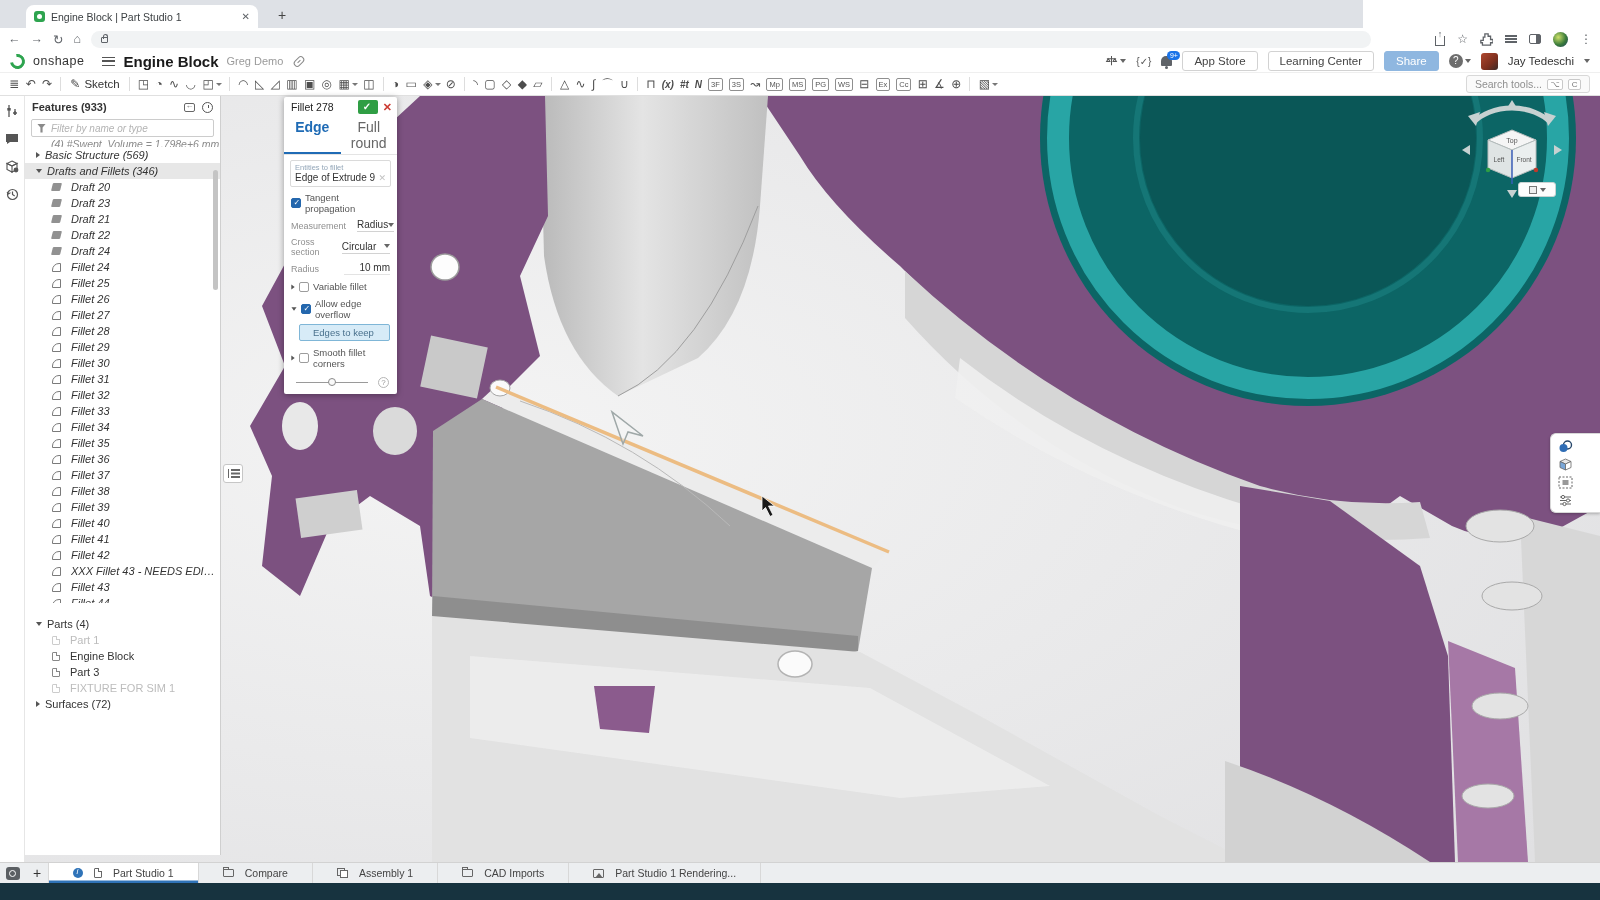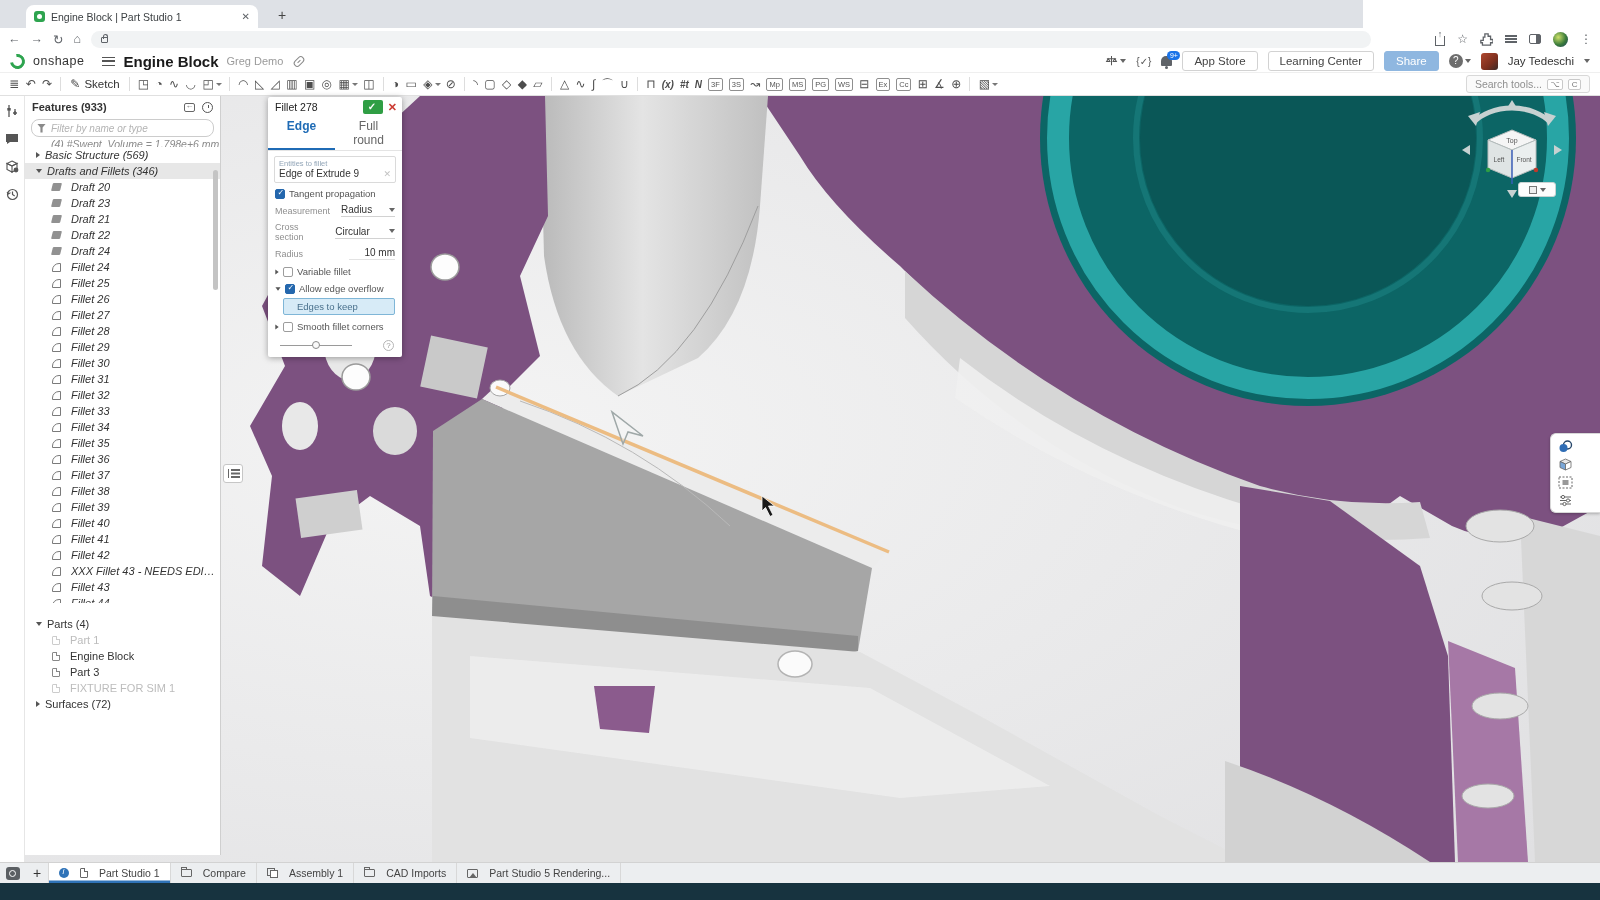--- a/index.html
+++ b/index.html
@@ -69,21 +69,21 @@
 
   
   .fpanel { position:absolute; left:25px; top:96px; width:196px; height:759px; background:#fff; border-right:1px solid #cfcfcf; z-index:3; font-size:11px; color:#333; }
   .fp-head { height:20px; display:flex; align-items:center; padding:2px 7px 0; }
   .fp-title { font-weight:bold; font-size:11px; }
   .fp-head-ics { margin-left:auto; display:flex; gap:7px; align-items:center; }
   .ic-collapse { width:11px; height:9px; border:1.2px solid #666; border-radius:2px; position:relative;}
   .ic-collapse::after{content:"←";position:absolute;left:0.5px;top:-3px;font-size:8px;color:#666;}
   .ic-clock { width:11px; height:11px; border:1.3px solid #555; border-radius:50%; position:relative;}
   .ic-clock::after{content:"";position:absolute;left:4.5px;top:2px;width:1.2px;height:3.5px;background:#555;}
-  .fp-filter { height:18px; margin:3px 6px 2px; border:1px solid #ccc; border-radius:8px; display:flex; align-items:center; gap:5px; padding:0 5px; }
+  .fp-filter { height:18px; margin:3px 6px 2px; border:1px solid #ccc; border-radius:2px; display:flex; align-items:center; gap:5px; padding:0 5px; }
   .funnel { width:9px; height:9px; background:#8a8a8a; clip-path:polygon(0 0,100% 0,62% 45%,62% 100%,38% 100%,38% 45%); flex:none;}
   .fp-filter input { border:none; outline:none; width:140px; font-size:10px; font-style:italic; color:#444; font-family:"Liberation Sans",sans-serif;}
   .fp-filter input::placeholder { color:#b3b3b3; }
   .fp-scroll { position:relative;font-style:italic; }
   .clip-row { height:9px; overflow:hidden; color:#8a8a8a; font-size:10.5px; padding-left:26px; line-height:13px; margin-top:-1px;}
   .clip-row2 { height:8px; overflow:hidden; }
   .frow { height:16px; display:flex; align-items:center; gap:10px; padding-left:27px; white-space:nowrap; overflow:hidden;}
   .grow { height:16px; display:flex; align-items:center; gap:5px; padding-left:11px; }
   .grow.selected { background:#e7e7e7; }
   .chev-r { width:0;height:0;border-left:4.5px solid #555;border-top:3.5px solid transparent;border-bottom:3.5px solid transparent; flex:none;}
@@ -98,29 +98,29 @@
   .flabel { overflow:hidden; text-overflow:ellipsis; }
   .scrollthumb { position:absolute; right:2px; top:32px; width:5px; height:120px; background:#c4c4c4; border-radius:3px; }
   .fp-bottom { margin-top:13px; }
 
   
   .handle { position:absolute; left:223px; top:464px; width:20px; height:19px; background:#fff; border:1px solid #c6c6c6; border-radius:3px; z-index:3; display:flex; align-items:center; justify-content:center;}
   .handle-ic { width:11px; height:9px; border-left:1.5px solid #666; position:relative;}
   .handle-ic::before{content:"";position:absolute;left:2px;top:0;width:9px;height:1.5px;background:#666;box-shadow:0 3.5px 0 #666, 0 7px 0 #666;}
 
   
-  .dlg { position:absolute; left:268px; top:97px; width:134px; background:#fff; border-radius:2px; box-shadow:0 1px 6px rgba(0,0,0,.35); z-index:6; color:#333; padding-bottom:4px;}
+  .dlg { position:absolute; left:284px; top:97px; width:113px; background:#fff; border-radius:2px; box-shadow:0 1px 6px rgba(0,0,0,.35); z-index:6; color:#333; padding-bottom:4px;}
   .dlg-head { display:flex; align-items:center; padding:3px 5px 2px 7px; }
   .dlg-title { font-size:10.5px; color:#222; }
   .dlg-ok { margin-left:auto; width:20px; height:14px; background:#2f9e44; border-radius:2px; position:relative; }
   .dlg-ok::after{content:"✓"; position:absolute; left:5px; top:0px; color:#fff; font-size:10px; font-weight:bold; line-height:14px;}
   .dlg-x { margin-left:5px; color:#cc3b33; font-size:11px; font-weight:bold; line-height:14px;}
   .dlg-x::after{content:"✕";}
   .dlg-tabs { display:flex; border-bottom:1px solid #e4e4e4; margin-top:1px;}
-  .dtab { flex:1; text-align:center; font-size:12px; color:#666; padding:2px 14px 3px; }
+  .dtab { flex:1; text-align:center; font-size:14px; color:#666; padding:2px 5px 3px; }
   .dtab.active { color:#1f6bb5; font-weight:bold; border-bottom:2px solid #1f6bb5; }
   .fieldbox { margin:5px 6px 0; border:1px solid #dadada; border-radius:2px; padding:2px 4px 3px; }
   .fieldbox .lbl { font-size:7.5px; color:#93a6b8; }
   .fieldbox .val { font-size:10px; color:#333; display:flex; align-items:center; }
   .rm-x { margin-left:auto; color:#c2c2c2; font-size:9px; }
   .rm-x::after{content:"✕";}
   .chk-row { display:flex; align-items:center; gap:4px; margin:5px 7px 0; font-size:9.5px; color:#555; }
   .cbx { width:10px; height:10px; border:1px solid #9c9c9c; border-radius:2px; background:#fff; position:relative; flex:none;}
   .cbx.on { background:#2467ad; border-color:#2467ad; }
   .cbx.on::after { content:"✓"; position:absolute; left:1.5px; top:-1.5px; color:#fff; font-size:8px; }
@@ -148,21 +148,21 @@
 
   
   .rpanel { position:absolute; left:1550px; top:433px; width:50px; height:80px; background:#fff; border:1px solid #d8d8d8; border-right:none; border-radius:6px 0 0 6px; box-shadow:0 1px 3px rgba(0,0,0,.25); z-index:4; display:flex; flex-direction:column; justify-content:space-around; padding:3px 0 3px 7px;}
 
   
   .bbar { position:absolute; left:0; top:862px; width:1600px; height:21px; background:#eceef0; border-top:1px solid #d2d2d2; display:flex; align-items:stretch; font-size:10.5px; color:#444; z-index:5;}
   .tabmgr { width:26px; display:flex; align-items:center; justify-content:center; }
   .tabmgr-ic { width:14px; height:13px; background:#5b5f63; border-radius:3px; position:relative;}
   .tabmgr-ic::after{content:"";position:absolute;left:3px;top:3px;width:5px;height:5px;border:1.3px solid #fff;border-radius:50%;}
   .bplus { width:22px; display:flex; align-items:center; justify-content:center; font-size:14px; color:#333; }
-  .btab { display:flex; align-items:center; gap:11px; padding:0 10px; border-left:1px solid #d8d8d8; white-space:nowrap; }
+  .btab { display:flex; align-items:center; gap:11px; padding:0 24px; border-left:1px solid #d8d8d8; white-space:nowrap; }
   .btab:last-of-type { border-right:1px solid #d8d8d8; }
   .btab.active { background:#fff; box-shadow:inset 0 -2.5px 0 #2f73b8; }
   .bi-info { width:10px; height:10px; border-radius:50%; background:#2f73b8; color:#fff; position:relative; flex:none;}
   .bi-info::after{content:"i"; position:absolute; left:3.5px; top:-1.5px; font-size:8px; font-style:italic;}
   .bi-folder { width:11px; height:8px; border:1.2px solid #666; border-radius:1px; position:relative; flex:none;}
   .bi-folder::before{content:"";position:absolute;left:-1px;top:-3px;width:4px;height:2px;border:1.2px solid #666;border-bottom:none;}
   .bi-part { width:8px; height:10px; border:1.2px solid #666; border-radius:1px; position:relative; flex:none;}
   .bi-part::after{content:"";position:absolute;right:-1px;top:-1px;width:3px;height:3px;background:#fff;border-left:1.2px solid #666;border-bottom:1.2px solid #666;}
   .bi-assembly { width:11px; height:10px; position:relative; flex:none;}
   .bi-assembly::before{content:"";position:absolute;left:0;top:0;width:6px;height:6px;border:1.2px solid #666;}
@@ -695,17 +695,17 @@
       <div class="btab">
         <span class="bi-assembly"></span>
         <span>Assembly 1</span>
       </div>
       <div class="btab">
         <span class="bi-folder"></span>
         <span>CAD Imports</span>
       </div>
       <div class="btab">
         <span class="bi-image"></span>
-        <span>Part Studio 5 Rendering...</span>
+        <span>Part Studio 1 Rendering...</span>
       </div>
     </div>
 </div>
 <div class="darkstrip"></div>
 
 </body></html>

